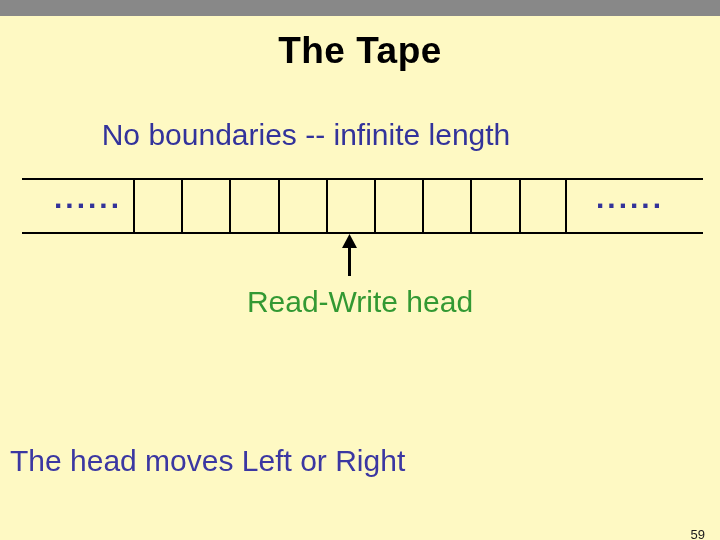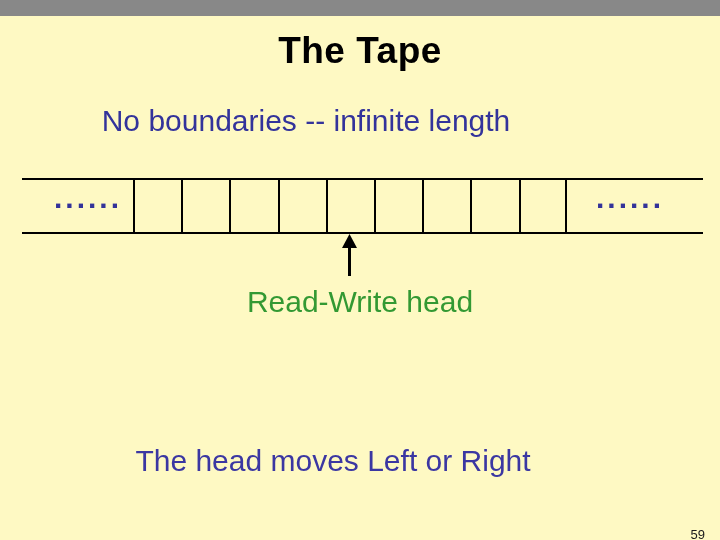--- a/index.html
+++ b/index.html
@@ -12,21 +12,21 @@
     margin:16px auto;
   }
   .slide-title{
     position:absolute;top:14px;left:0;width:720px;
     text-align:center;
     font-size:37px;font-weight:bold;
     color:var(--title-color,#000);
     letter-spacing:0.5px;
   }
   .subtitle{
-    position:absolute;top:88px;left:0;width:584px;
+    position:absolute;top:102px;left:0;width:584px;
     box-sizing:border-box;padding-left:28px;
     text-align:center;
     font-size:30px;
     color:var(--subtitle-color,#33339B);
   }
   .tape{
     position:absolute;left:22px;top:162px;
     width:681px;height:52px;
     border-top:2px solid var(--line-color,#000);
     border-bottom:2px solid var(--line-color,#000);
@@ -56,21 +56,21 @@
   .head-label{
     position:absolute;top:269px;left:0;width:720px;
     box-sizing:border-box;
     text-align:center;
     font-size:30px;
     color:var(--headlabel-color,#339933);
   }
   .caption{
     position:absolute;top:428px;left:0;width:656px;
     box-sizing:border-box;padding-left:10px;
-    text-align:center;
+    text-align:left;
     font-size:30px;
     color:var(--caption-color,#3B37A2);
   }
   .page-number{
     position:absolute;top:511px;right:15px;
     font-size:13px;
     color:#1a1a1a;
   }
 </style>
 </head>

